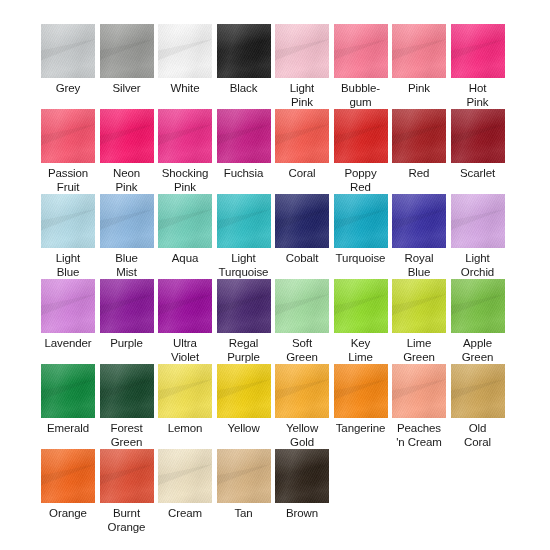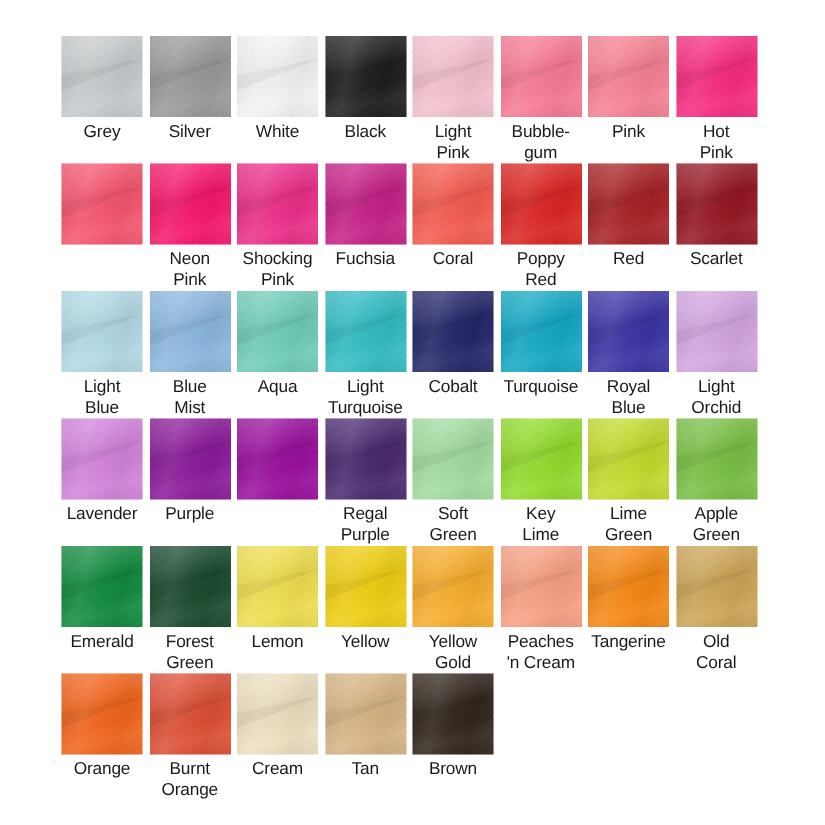--- a/index.html
+++ b/index.html
@@ -132,20 +132,22 @@
       <div class="swatch-chip" style="--c: #FA8193;"></div>
       <div class="swatch-label">Pink</div>
     </div>
     <div class="swatch-cell">
       <div class="swatch-chip" style="--c: #FA2A80;"></div>
       <div class="swatch-label">Hot
 Pink</div>
     </div>
     <div class="swatch-cell">
       <div class="swatch-chip" style="--c: #F9546E;"></div>
+      <div class="swatch-label">Passion
+Fruit</div>
     </div>
     <div class="swatch-cell">
       <div class="swatch-chip" style="--c: #F9156B;"></div>
       <div class="swatch-label">Neon
 Pink</div>
     </div>
     <div class="swatch-cell">
       <div class="swatch-chip" style="--c: #EE2D8A;"></div>
       <div class="swatch-label">Shocking
 Pink</div>
@@ -211,20 +213,22 @@
     <div class="swatch-cell">
       <div class="swatch-chip" style="--c: #D483DE;"></div>
       <div class="swatch-label">Lavender</div>
     </div>
     <div class="swatch-cell">
       <div class="swatch-chip" style="--c: #8B189B;"></div>
       <div class="swatch-label">Purple</div>
     </div>
     <div class="swatch-cell">
       <div class="swatch-chip" style="--c: #9A0C9E;"></div>
+      <div class="swatch-label">Ultra
+Violet</div>
     </div>
     <div class="swatch-cell">
       <div class="swatch-chip" style="--c: #48276F;"></div>
       <div class="swatch-label">Regal
 Purple</div>
     </div>
     <div class="swatch-cell">
       <div class="swatch-chip" style="--c: #A3DEA0;"></div>
       <div class="swatch-label">Soft
 Green</div>
@@ -260,29 +264,29 @@
     <div class="swatch-cell">
       <div class="swatch-chip" style="--c: #F2D010;"></div>
       <div class="swatch-label">Yellow</div>
     </div>
     <div class="swatch-cell">
       <div class="swatch-chip" style="--c: #FAAE2B;"></div>
       <div class="swatch-label">Yellow
 Gold</div>
     </div>
     <div class="swatch-cell">
+      <div class="swatch-chip" style="--c: #F98812;"></div>
+      <div class="swatch-label">Tangerine</div>
+    </div>
+    <div class="swatch-cell">
       <div class="swatch-chip" style="--c: #FBA183;"></div>
       <div class="swatch-label">Peaches
 'n Cream</div>
     </div>
     <div class="swatch-cell">
-      <div class="swatch-chip" style="--c: #F98812;"></div>
-      <div class="swatch-label">Tangerine</div>
-    </div>
-    <div class="swatch-cell">
       <div class="swatch-chip" style="--c: #CFA656;"></div>
       <div class="swatch-label">Old
 Coral</div>
     </div>
     <div class="swatch-cell">
       <div class="swatch-chip" style="--c: #F4641A;"></div>
       <div class="swatch-label">Orange</div>
     </div>
     <div class="swatch-cell">
       <div class="swatch-chip" style="--c: #E04E33;"></div>

